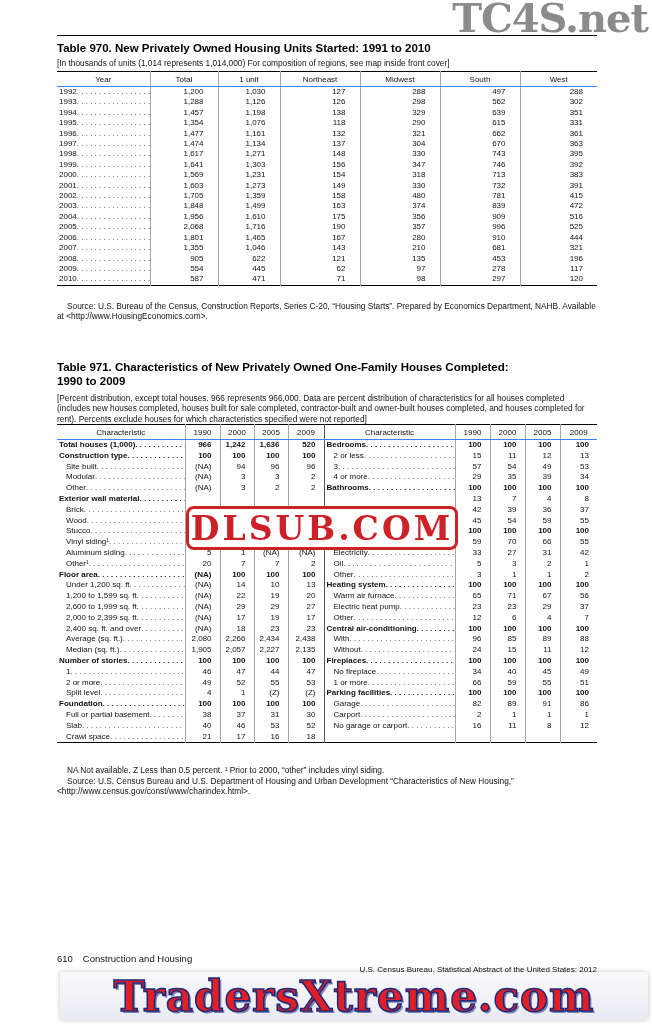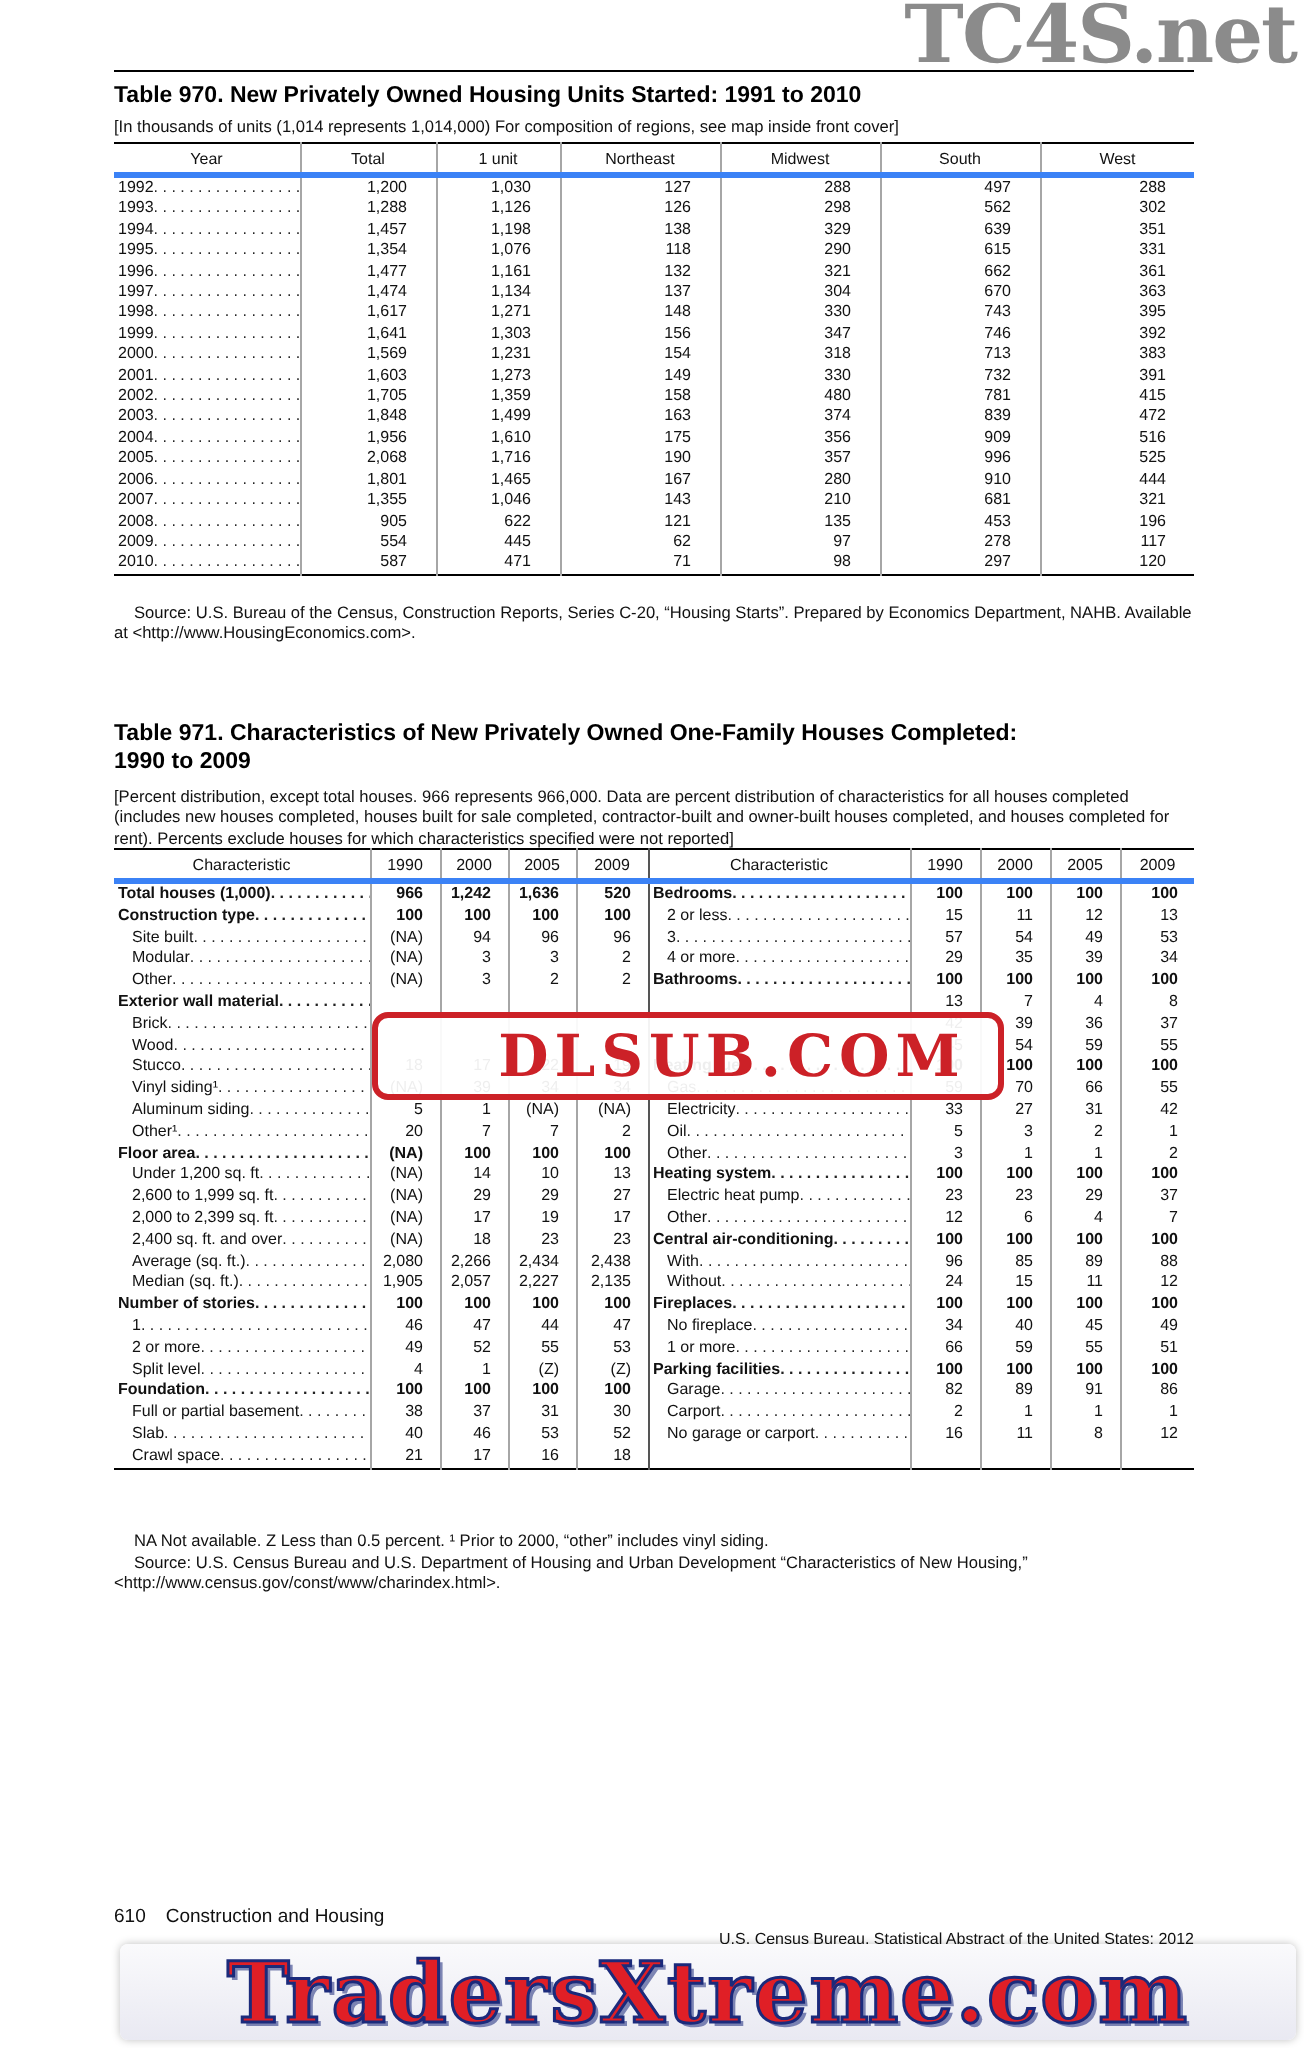--- a/index.html
+++ b/index.html
@@ -11,21 +11,21 @@
   .abs{position:absolute;}
   .rule{position:absolute;left:57px;width:540px;border-top:1px solid #000;}
   .title{font-weight:bold;font-size:11.5px;color:#000;line-height:14px;}
   .note{font-size:8.3px;line-height:10.4px;color:#111;}
   .src{text-indent:10px;}
   
   table{border-collapse:collapse;table-layout:fixed;}
   .dtable{position:absolute;left:57px;width:540px;background:#fff;
           border-top:1.4px solid #000;border-bottom:1px solid #000;}
   .dtable th{font-size:8px;font-weight:normal;height:14px;text-align:center;
-             vertical-align:middle;border-bottom:3px solid #3b82f6;padding:0;white-space:nowrap;}
+             vertical-align:middle;border-bottom:1px solid #3b82f6;padding:0;white-space:nowrap;}
   .dtable td{font-size:8px;padding:0;white-space:nowrap;vertical-align:middle;}
   .t970{top:71px;}
   .t970 td{line-height:10.4px;height:10.4px;}
   .t971{top:424px;}
   .t971 td{line-height:10.8px;height:10.8px;}
   .dtable td.num{text-align:right;}
   .t970 td.num{padding-right:14px;}
   .t971 td.num{padding-right:8px;}
   .t970 th:not(:first-child), .t970 td:not(:first-child),
   .t971 th:not(:first-child), .t971 td:not(:first-child){border-left:1px solid #a6a6a6;}
@@ -45,24 +45,23 @@
   .wm-top{
     top:-6px;right:4px;
     font-family:"DejaVu Serif", serif;font-weight:bold;font-size:40px;
     color:#8b8b8b;letter-spacing:-1px;
   }
   .wm-mid{
     top:506px;left:186px;width:266px;height:38px;
     display:flex;align-items:center;justify-content:center;
     border:3px solid #cc2127;border-radius:8px;
     background:rgba(255,255,255,0.93);
-    font-family:"DejaVu Serif", serif;font-weight:bold;font-size:29px;
+    font-family:"DejaVu Serif", serif;font-weight:bold;font-size:33px;
     color:#cc2127;letter-spacing:3px;
     text-shadow:0 0 1px #fff;
-    padding-left:44px;
   }
   .wm-bottom{
     top:972px;left:60px;width:588px;height:48px;
     display:flex;align-items:center;justify-content:center;
     background:linear-gradient(#fafafc,#e9e9f2);
     border-radius:4px;box-shadow:0 0 4px rgba(0,0,0,0.25);
     font-family:"DejaVu Serif", serif;font-weight:bold;font-size:42px;
     color:#e01f26;letter-spacing:1px;
     -webkit-text-stroke:1.5px #1b2a7b;
     text-shadow:2px 2px 0 rgba(27,42,123,0.55);
@@ -691,20 +690,42 @@
             </div>
           </td>
           <td class="num bold">100</td>
           <td class="num bold">100</td>
           <td class="num bold">100</td>
           <td class="num bold">100</td>
         </tr>
         <tr>
           <td>
             <div class="stubwrap ind">
+              <span class="lbl">1,200 to 1,599 sq. ft</span>
+              <span class="dots"></span>
+            </div>
+          </td>
+          <td class="num">(NA)</td>
+          <td class="num">22</td>
+          <td class="num">19</td>
+          <td class="num">20</td>
+          <td>
+            <div class="stubwrap ind">
+              <span class="lbl">Warm air furnace</span>
+              <span class="dots"></span>
+            </div>
+          </td>
+          <td class="num">65</td>
+          <td class="num">71</td>
+          <td class="num">67</td>
+          <td class="num">56</td>
+        </tr>
+        <tr>
+          <td>
+            <div class="stubwrap ind">
               <span class="lbl">2,600 to 1,999 sq. ft</span>
               <span class="dots"></span>
             </div>
           </td>
           <td class="num">(NA)</td>
           <td class="num">29</td>
           <td class="num">29</td>
           <td class="num">27</td>
           <td>
             <div class="stubwrap ind">

